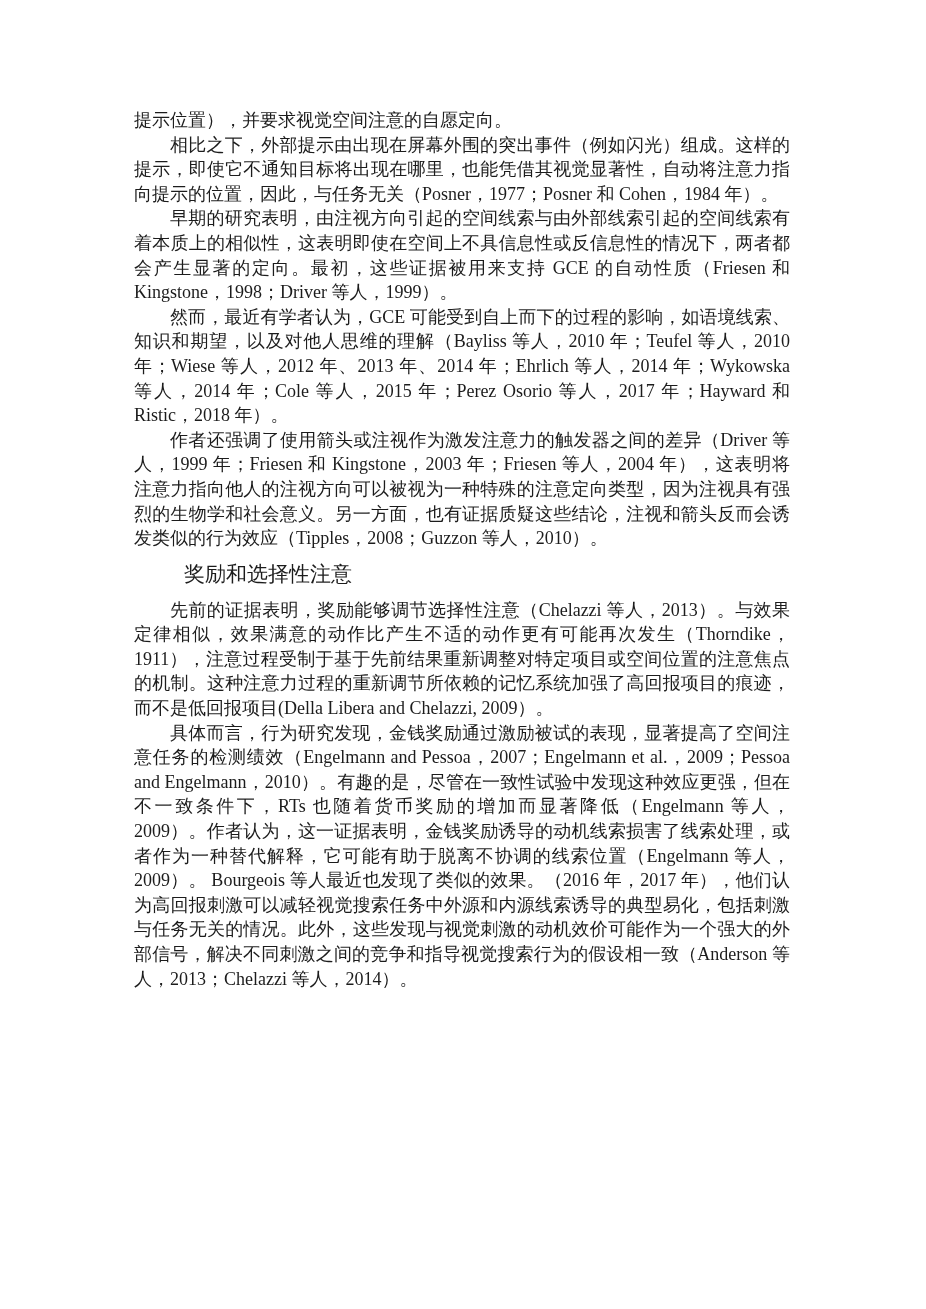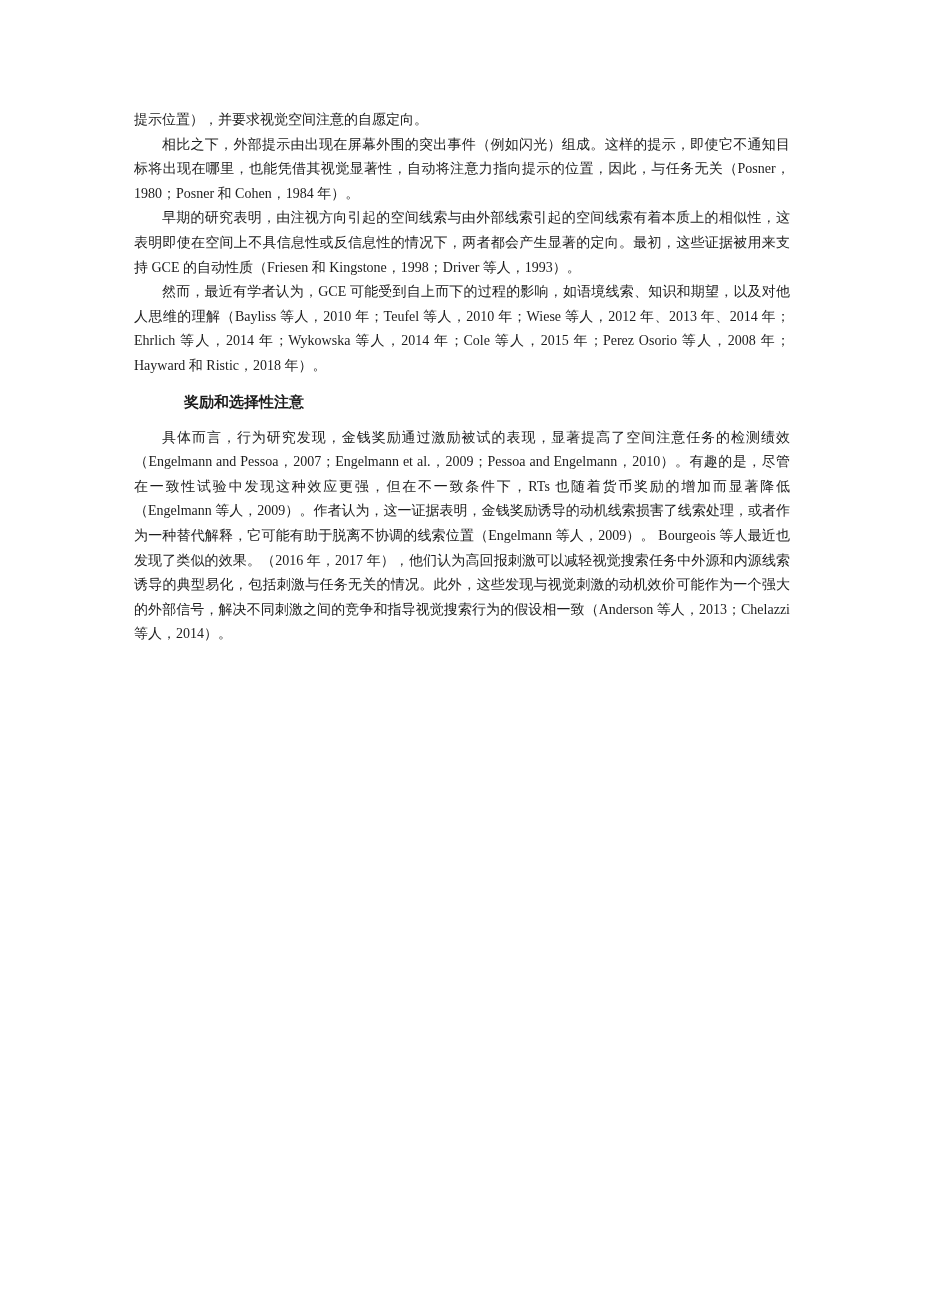--- a/index.html
+++ b/index.html
@@ -12,44 +12,46 @@
     width: 926px;
     height: 1309px;
     background: #ffffff;
     box-sizing: border-box;
     padding: 108px 136px 0 134px;
     color: #1c1c1c;
     font-family: "Liberation Serif", "DejaVu Serif", serif;
   }
   .para {
     margin: 0;
-    font-size: 14px;
+    font-size: 18px;
     line-height: 24.6px;
     text-align: justify;
     text-align-last: left;
     text-indent: 2em;
     word-break: break-word;
   }
   .para.noindent {
     text-indent: 0;
   }
   .section-heading {
-    font-size: 15px;
+    font-size: 21px;
     line-height: 26px;
-    font-weight: 700;
+    font-weight: 400;
     margin: 10px 0 11px 0;
     padding-left: 50px;
     color: #1c1c1c;
   }
 </style>
 </head>
 <body>
 
 <div class="page">
   <p class="para noindent">提示位置），并要求视觉空间注意的自愿定向。</p>
-  <p class="para">相比之下，外部提示由出现在屏幕外围的突出事件（例如闪光）组成。这样的提示，即使它不通知目标将出现在哪里，也能凭借其视觉显著性，自动将注意力指向提示的位置，因此，与任务无关（Posner，1980；Posner 和 Cohen，1984 年）。</p>
-  <p class="para">早期的研究表明，由注视方向引起的空间线索与由外部线索引起的空间线索有着本质上的相似性，这表明即使在空间上不具信息性或反信息性的情况下，两者都会产生显著的定向。最初，这些证据被用来支持 GCE 的自动性质（Friesen 和 Kingstone，1998；Driver 等人，1993）。</p>
-  <p class="para">然而，最近有学者认为，GCE 可能受到自上而下的过程的影响，如语境线索、知识和期望，以及对他人思维的理解（Bayliss 等人，2010 年；Teufel 等人，2010 年；Wiese 等人，2012 年、2013 年、2014 年；Ehrlich 等人，2014 年；Wykowska 等人，2014 年；Cole 等人，2015 年；Perez Osorio 等人，2008 年；Hayward 和 Ristic，2018 年）。</p>
+  <p class="para">相比之下，外部提示由出现在屏幕外围的突出事件（例如闪光）组成。这样的提示，即使它不通知目标将出现在哪里，也能凭借其视觉显著性，自动将注意力指向提示的位置，因此，与任务无关（Posner，1977；Posner 和 Cohen，1984 年）。</p>
+  <p class="para">早期的研究表明，由注视方向引起的空间线索与由外部线索引起的空间线索有着本质上的相似性，这表明即使在空间上不具信息性或反信息性的情况下，两者都会产生显著的定向。最初，这些证据被用来支持 GCE 的自动性质（Friesen 和 Kingstone，1998；Driver 等人，1999）。</p>
+  <p class="para">然而，最近有学者认为，GCE 可能受到自上而下的过程的影响，如语境线索、知识和期望，以及对他人思维的理解（Bayliss 等人，2010 年；Teufel 等人，2010 年；Wiese 等人，2012 年、2013 年、2014 年；Ehrlich 等人，2014 年；Wykowska 等人，2014 年；Cole 等人，2015 年；Perez Osorio 等人，2017 年；Hayward 和 Ristic，2018 年）。</p>
+  <p class="para">作者还强调了使用箭头或注视作为激发注意力的触发器之间的差异（Driver 等人，1999 年；Friesen 和 Kingstone，2003 年；Friesen 等人，2004 年），这表明将注意力指向他人的注视方向可以被视为一种特殊的注意定向类型，因为注视具有强烈的生物学和社会意义。另一方面，也有证据质疑这些结论，注视和箭头反而会诱发类似的行为效应（Tipples，2008；Guzzon 等人，2010）。</p>
 
   <h2 class="section-heading">奖励和选择性注意</h2>
 
+  <p class="para">先前的证据表明，奖励能够调节选择性注意（Chelazzi 等人，2013）。与效果定律相似，效果满意的动作比产生不适的动作更有可能再次发生（Thorndike，1911），注意过程受制于基于先前结果重新调整对特定项目或空间位置的注意焦点的机制。这种注意力过程的重新调节所依赖的记忆系统加强了高回报项目的痕迹，而不是低回报项目(Della Libera and Chelazzi, 2009）。</p>
   <p class="para">具体而言，行为研究发现，金钱奖励通过激励被试的表现，显著提高了空间注意任务的检测绩效（Engelmann and Pessoa，2007；Engelmann et al.，2009；Pessoa and Engelmann，2010）。有趣的是，尽管在一致性试验中发现这种效应更强，但在不一致条件下，RTs 也随着货币奖励的增加而显著降低（Engelmann 等人，2009）。作者认为，这一证据表明，金钱奖励诱导的动机线索损害了线索处理，或者作为一种替代解释，它可能有助于脱离不协调的线索位置（Engelmann 等人，2009）。 Bourgeois 等人最近也发现了类似的效果。（2016 年，2017 年），他们认为高回报刺激可以减轻视觉搜索任务中外源和内源线索诱导的典型易化，包括刺激与任务无关的情况。此外，这些发现与视觉刺激的动机效价可能作为一个强大的外部信号，解决不同刺激之间的竞争和指导视觉搜索行为的假设相一致（Anderson 等人，2013；Chelazzi 等人，2014）。</p>
 </div>
 
 </body></html>

